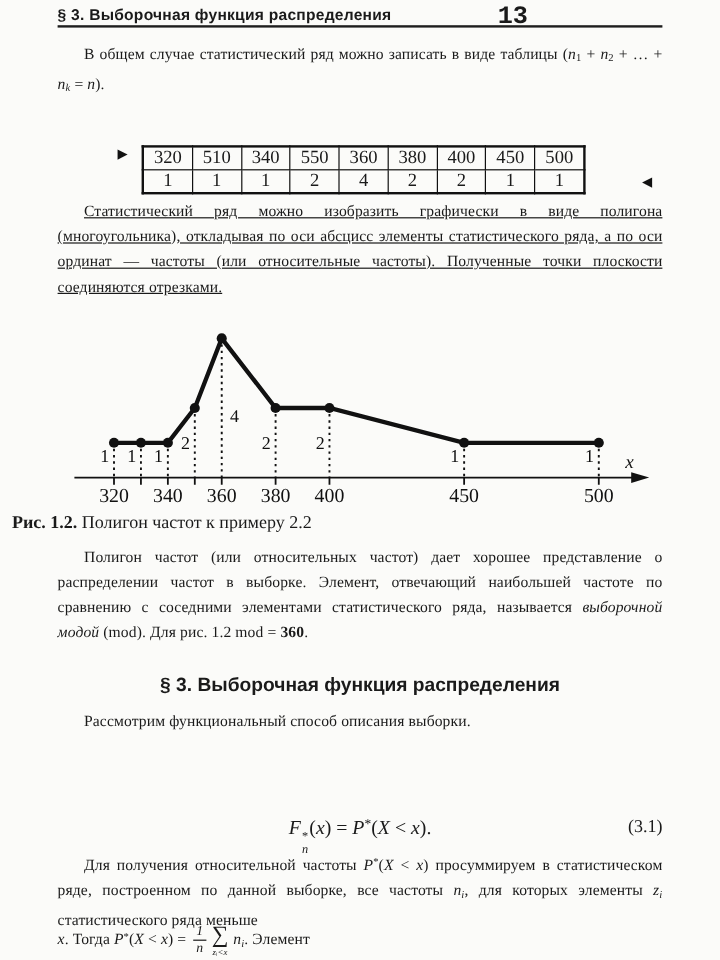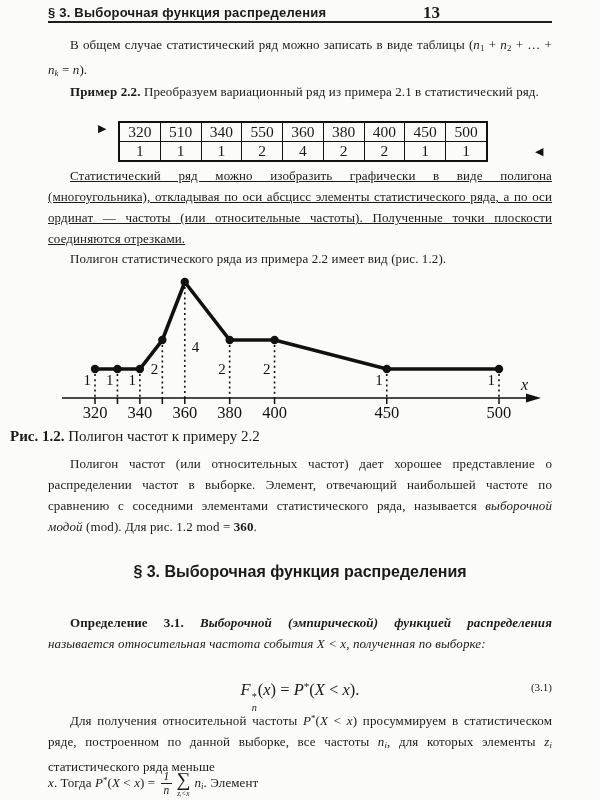--- a/index.html
+++ b/index.html
@@ -5,22 +5,22 @@
   html,body{margin:0;padding:0;}
   body{width:600px;height:800px;overflow:hidden;background:#fbfbf9;
        font-family:"Liberation Serif","DejaVu Serif",serif;color:#1a1a1a;}
   .page{position:relative;width:488px;height:800px;}
 
   
   .runhead{position:absolute;left:48px;top:5px;width:504px;
            font-family:"Liberation Sans","DejaVu Sans",sans-serif;
            font-weight:bold;font-size:13px;letter-spacing:.2px;}
   .pagenum{position:absolute;right:48px;top:3px;
-           font-family:Liberation Serif, serif;
-           font-weight:bold;font-size:17px;}
+           font-family:Liberation Mono, monospace;
+           font-weight:bold;font-size:21px;}
   .rule{position:absolute;left:48px;top:21px;width:504px;height:2px;background:#1e1e1e;}
 
   
   .para{position:absolute;left:48px;width:504px;font-size:13px;line-height:21px;
         text-align:justify;text-indent:22px;letter-spacing:.1px;}
   .noindent{text-indent:0;}
 
   .r-n{} 
   .r-b{font-weight:bold;}
   .r-m{font-style:italic;}
@@ -53,34 +53,33 @@
   .caption{position:absolute;left:0;top:428px;width:600px;text-align:left;font-size:15px;margin-left:10px;}
 
   
   .sechead{position:absolute;left:48px;top:563px;width:504px;text-align:center;
            font-family:"Liberation Sans","DejaVu Sans",sans-serif;
            font-weight:bold;font-size:16px;}
 
   
   .formula-row{position:absolute;left:48px;top:680px;width:504px;text-align:center;
                font-size:16.5px;}
-  .eqnum{position:absolute;right:0;top:1px;font-size:11px;}
+  .eqnum{position:absolute;right:0;top:1px;font-size:15px;}
 </style>
 </head>
 <body>
 
 <div class="page">
 
   <div class="runhead">§ 3. Выборочная функция распределения</div>
   <div class="pagenum">13</div>
   <div class="rule"></div>
 
   <div class="para" style="top:34px;"><span class="r-n">В общем случае статистический ряд можно записать в виде таблицы (</span><span class="r-m">n</span><span class="r-sub">1</span><span class="r-n"> + </span><span class="r-m">n</span><span class="r-sub">2</span><span class="r-n"> + … + </span><span class="r-m">n</span><span class="r-msub">k</span><span class="r-n"> = </span><span class="r-m">n</span><span class="r-n">).</span></div>
 
-  <div class="para" style="top:82px;line-height:20px;"><span class="r-b">Пример 2.2. </span><span class="r-n">Преобразуем вариационный ряд из примера 2.1 в статистический ряд.</span></div>
 
   <span class="marker marker-left">▶</span>
   <table class="xtable">
     <tbody>
         <tr id="row-values">
           <td>320</td>
           <td>510</td>
           <td>340</td>
           <td>550</td>
           <td>360</td>
@@ -98,21 +97,20 @@
           <td>2</td>
           <td>2</td>
           <td>1</td>
           <td>1</td>
         </tr>
   </tbody>
     </table>
   <span class="marker marker-right">◀</span>
 
   <div class="para" style="top:165px;text-decoration:underline;"><span class="r-n">Статистический ряд можно изобразить графически в виде полигона (многоугольника), откладывая по оси абсцисс элементы статистического ряда, а по оси ординат — частоты (или относительные частоты). Полученные точки плоскости соединяются отрезками.</span></div>
-  <div class="para" style="top:248px;"><span class="r-n">Полигон статистического ряда из примера 2.2 имеет вид (рис. 1.2).</span></div>
 
   <div class="figwrap">
     <svg id="chart-svg" width="600" height="172" viewBox="0 0 600 172">
         <line x1="62" y1="143" x2="529" y2="143" stroke="#111111" stroke-width="1.4"></line>
         <polygon points="526,138.6 541,143 526,147.4" fill="#111111"></polygon>
         <text x="521" y="135" text-anchor="start" font-size="16" font-family="&quot;Liberation Serif&quot;,&quot;DejaVu Serif&quot;,serif" fill="#111111" font-style="italic">x</text>
         <line x1="95" y1="119" x2="95" y2="143" stroke="#111111" stroke-width="1.6" stroke-dasharray="2 3.2"></line>
         <line x1="95" y1="143" x2="95" y2="149" stroke="#111111" stroke-width="1.5"></line>
         <line x1="117.444" y1="119" x2="117.444" y2="143" stroke="#111111" stroke-width="1.6" stroke-dasharray="2 3.2"></line>
         <line x1="117.444" y1="143" x2="117.444" y2="149" stroke="#111111" stroke-width="1.5"></line>
@@ -157,21 +155,21 @@
         <text x="386.77200000000005" y="163" text-anchor="middle" font-size="16.5" font-family="&quot;Liberation Serif&quot;,&quot;DejaVu Serif&quot;,serif" fill="#111111">450</text>
         <text x="498.992" y="163" text-anchor="middle" font-size="16.5" font-family="&quot;Liberation Serif&quot;,&quot;DejaVu Serif&quot;,serif" fill="#111111">500</text>
       </svg>
   </div>
   <div class="caption"><b>Рис. 1.2.</b><span> Полигон частот к примеру 2.2</span></div>
 
   <div class="para" style="top:453px;"><span class="r-n">Полигон частот (или относительных частот) дает хорошее представление о распределении частот в выборке. Элемент, отвечающий наибольшей частоте по сравнению с соседними элементами статистического ряда, называется </span><span class="r-m">выборочной модой</span><span class="r-n"> (mod). Для рис. 1.2 mod = </span><span class="r-b">360</span><span class="r-n">.</span></div>
 
   <div class="sechead">§ 3. Выборочная функция распределения</div>
 
-  <div class="para" style="top:612px;"><span class="r-b">Определение 3.1. </span><span class="r-bm">Выборочной (эмпирической) функцией распределения </span><span class="r-m">называется относительная частота события X &lt; x, полученная по выборке:</span></div>
+  <div class="para" style="top:590px;"><span class="r-n">Рассмотрим функциональный способ описания выборки.</span></div>
 
   <div class="formula-row">
     <span><span class="r-m">F</span><span class="ss">
           <span>*</span>
           <span class="it">n</span>
         </span><span class="r-n">(</span><span class="r-m">x</span><span class="r-n">) = </span><span class="r-m">P</span><span class="r-sup">*</span><span class="r-n">(</span><span class="r-m">X</span><span class="r-n"> &lt; </span><span class="r-m">x</span><span class="r-n">).</span></span>
     <span class="eqnum">(3.1)</span>
   </div>
 
   <div class="para" style="top:708px;"><span class="r-n">Для получения относительной частоты </span><span class="r-m">P</span><span class="r-sup">*</span><span class="r-n">(</span><span class="r-m">X</span><span class="r-n"> &lt; </span><span class="r-m">x</span><span class="r-n">) просуммируем в статистическом ряде, построенном по данной выборке, все частоты </span><span class="r-m">n</span><span class="r-msub">i</span><span class="r-n">, для которых элементы </span><span class="r-m">z</span><span class="r-msub">i</span><span class="r-n"> статистического ряда меньше</span></div>

